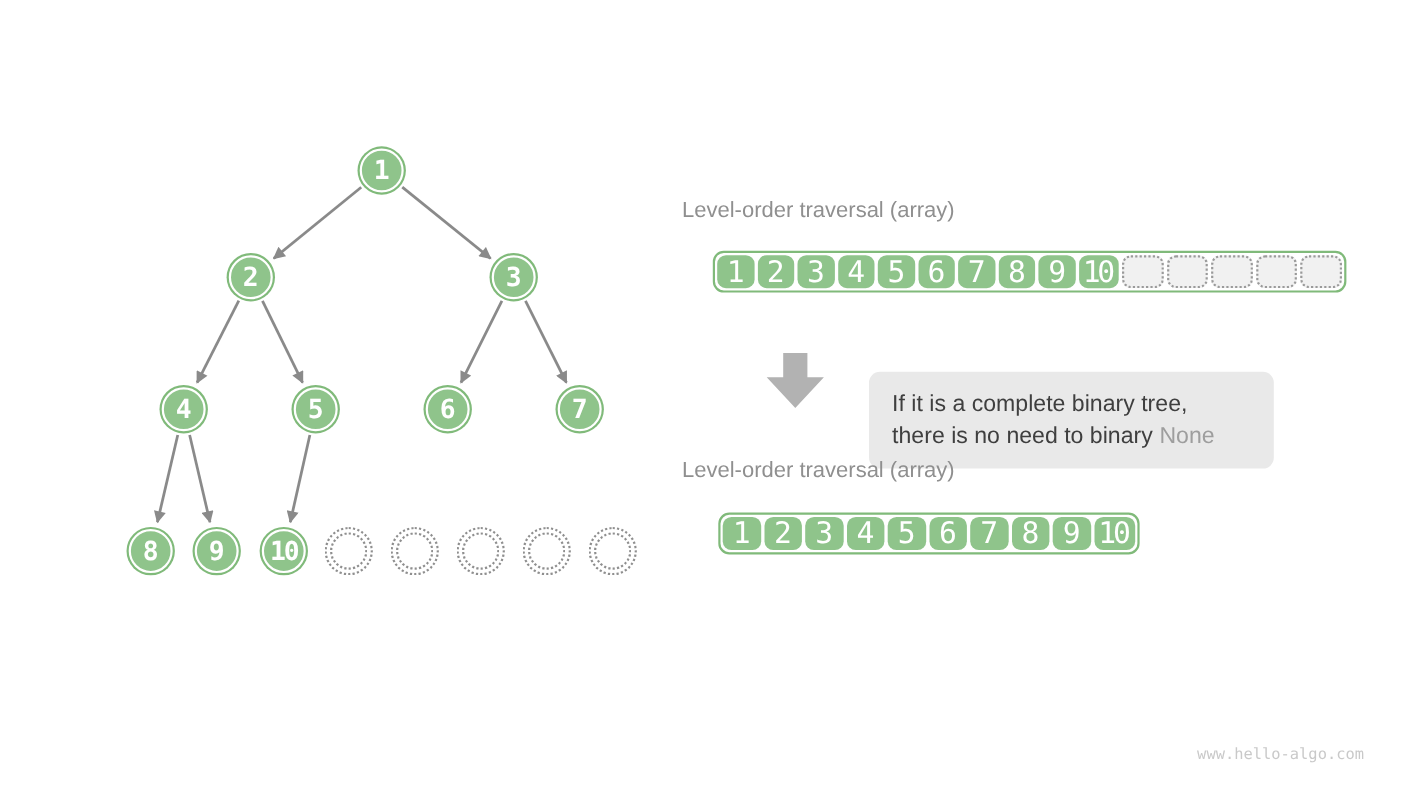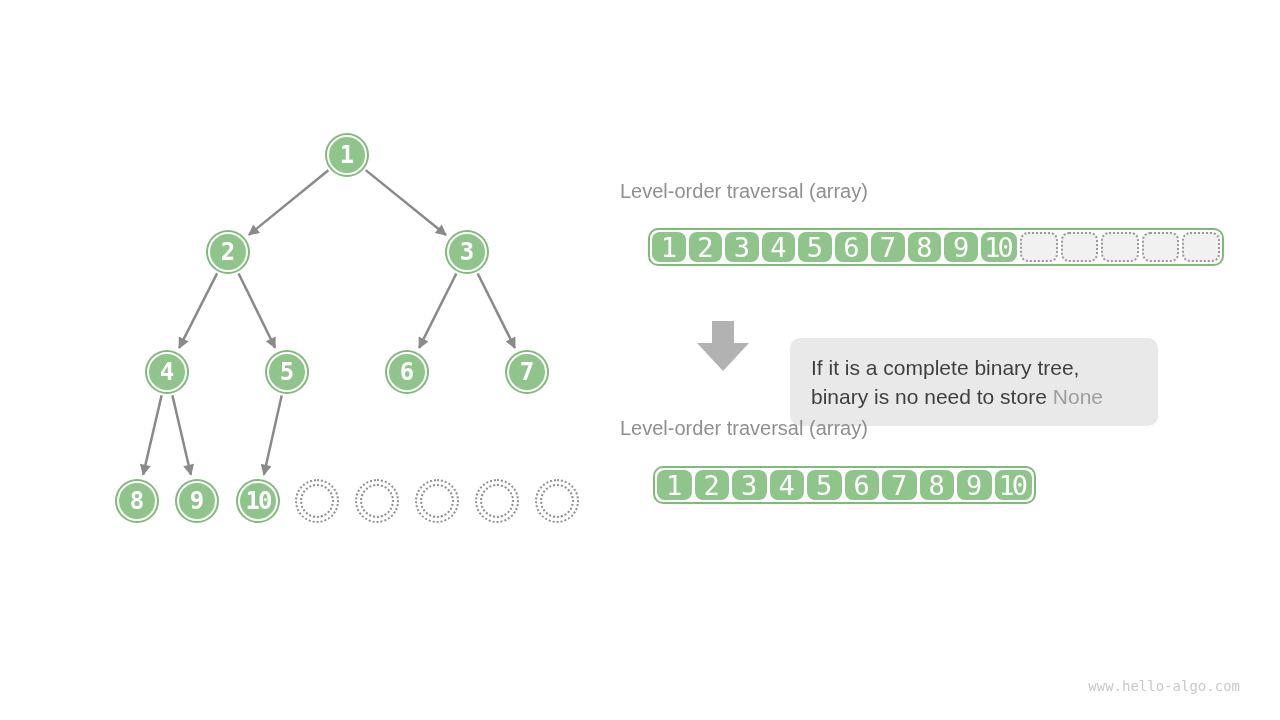--- a/index.html
+++ b/index.html
@@ -185,21 +185,21 @@
       <div class="cell empty"></div>
     </div>
 
   <svg class="down-arrow" width="60" height="58" viewBox="0 0 60 58">
     <polygon points="17,3 39,3 39,25 54,25 28,53 2,25 17,25" fill="#B2B2B2"></polygon>
   </svg>
 
   <div class="note-box">
     <div>If it is a complete binary tree,</div>
     <div>
-      <span>binary is no need to store</span><span class="none">None</span>
+      <span>there is no need to binary</span><span class="none">None</span>
     </div>
   </div>
 
   <div class="panel-label label-bottom">Level-order traversal (array)</div>
   <div class="array array-bottom" id="array-bottom">
       <div class="cell">1</div>
       <div class="cell">2</div>
       <div class="cell">3</div>
       <div class="cell">4</div>
       <div class="cell">5</div>

